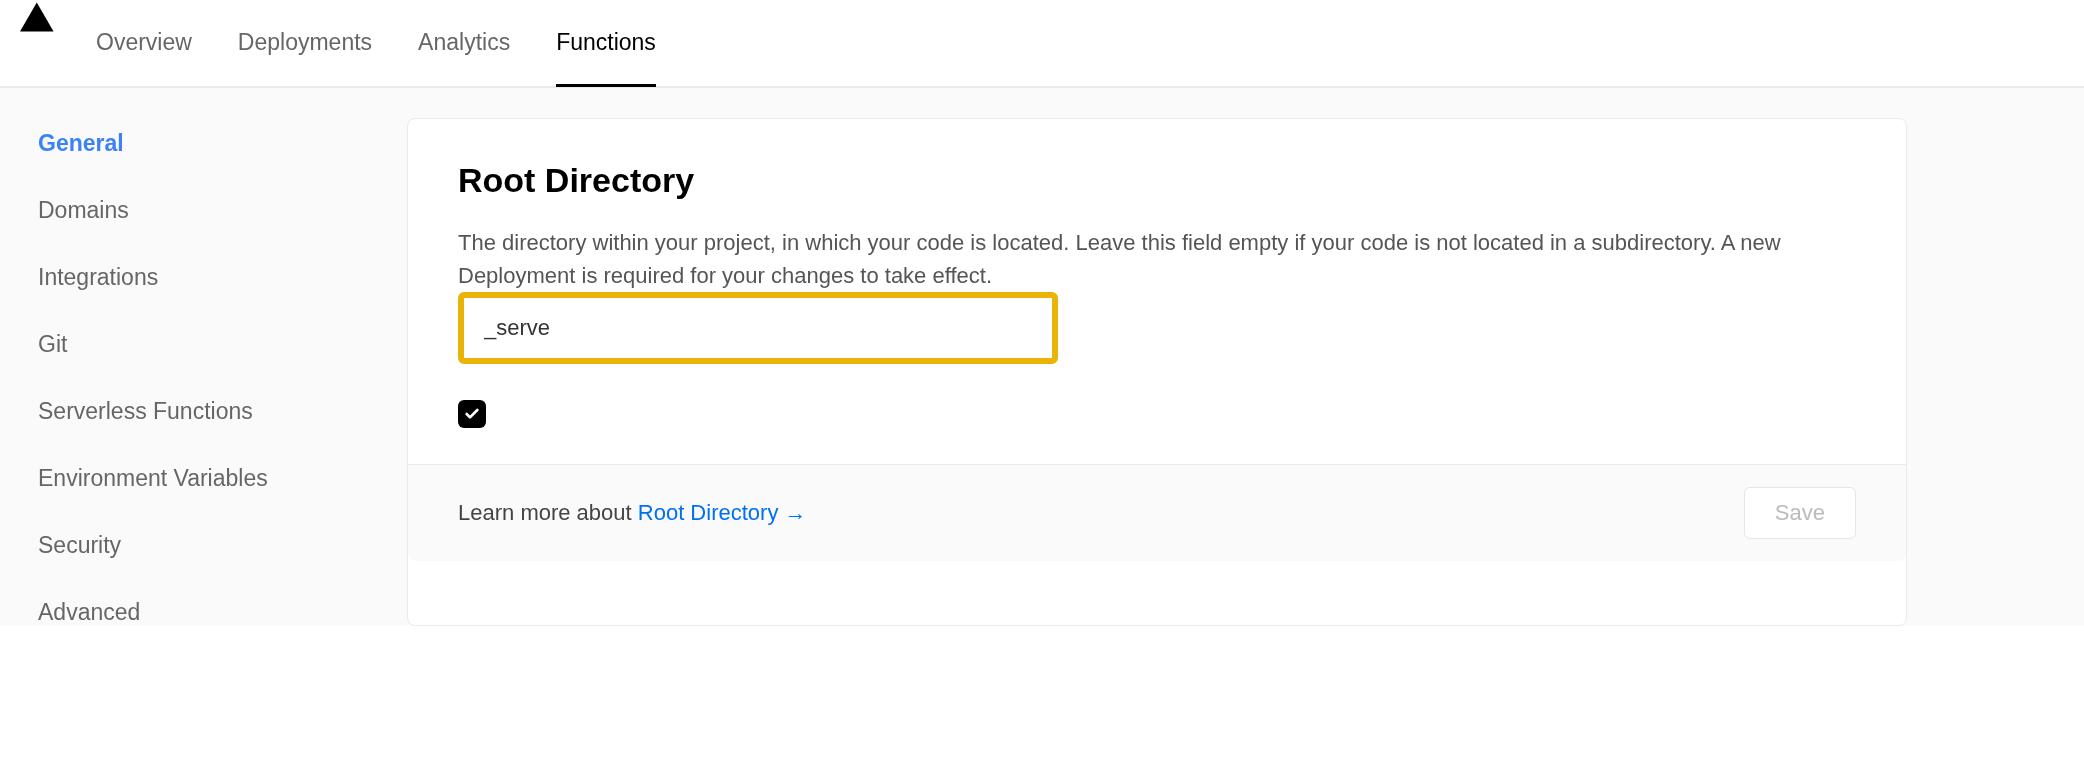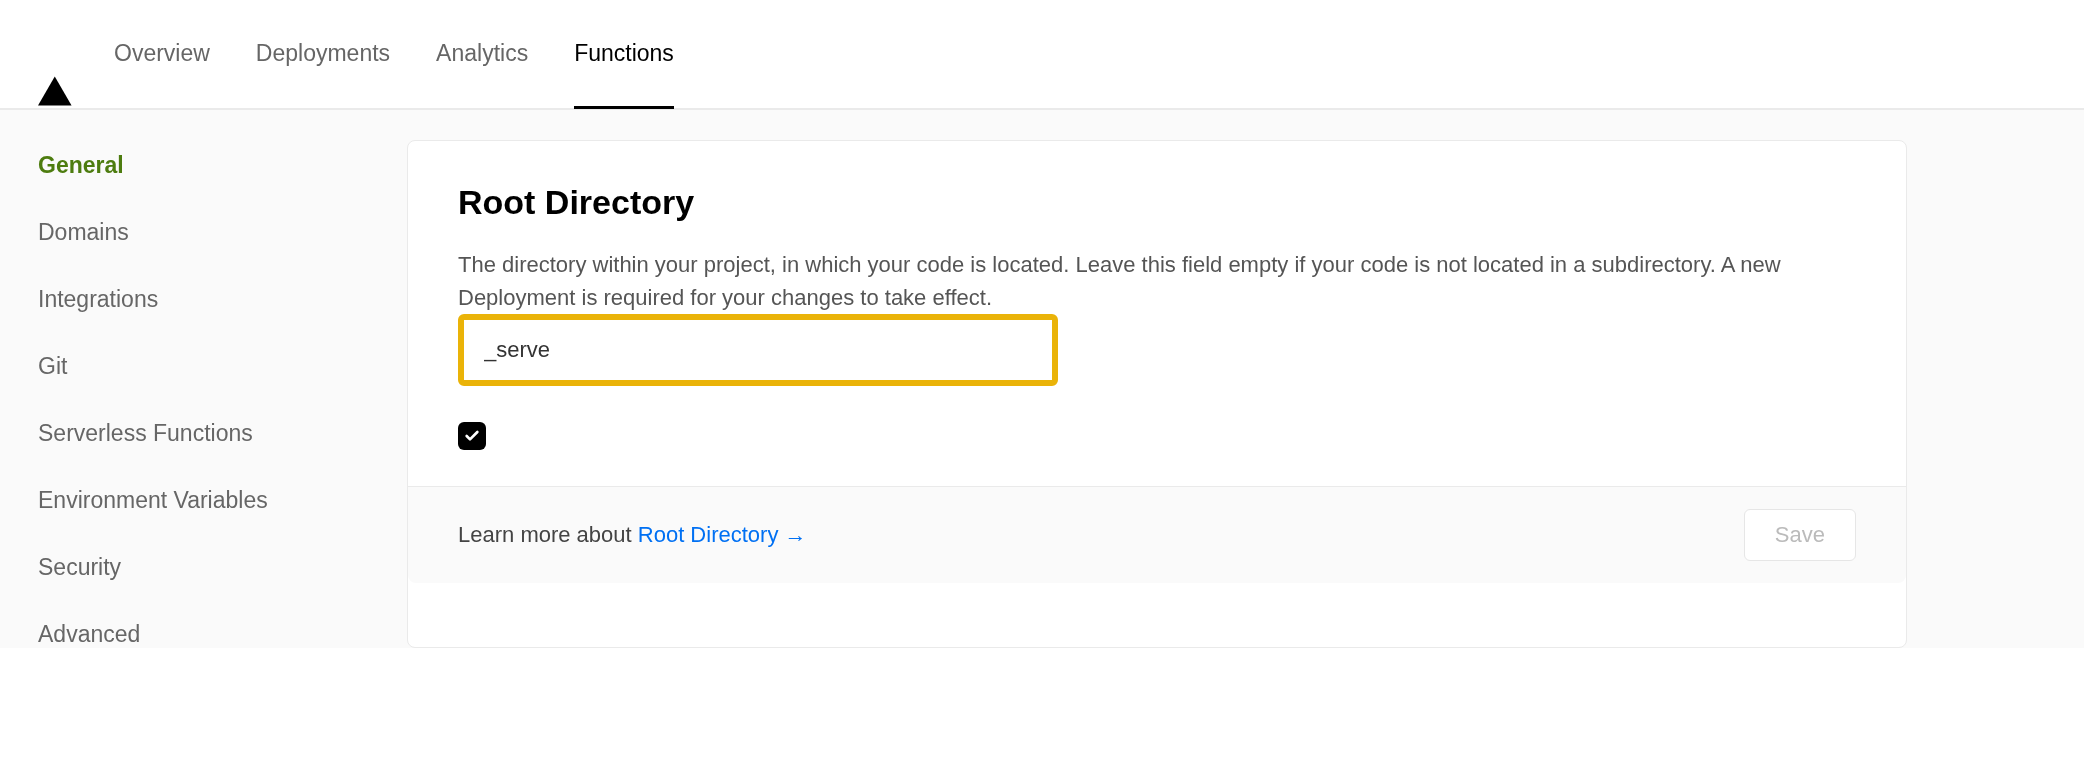--- a/index.html
+++ b/index.html
@@ -8,23 +8,23 @@
     background: #ffffff;
     color: #000000;
     width: 2084px;
     height: 780px;
     overflow: hidden;
   }
 
   
   .topnav {
     display: flex;
-    align-items: flex-end;
-    padding: 0 38px;
-    height: 110px;
+    align-items: flex-start;
+    padding: 0 20px;
+    height: 88px;
     border-bottom: 2px solid #eaeaea;
     background: #ffffff;
   }
   .logo {
     width: 34px;
     height: 34px;
     margin-right: 42px;
     display: flex;
     align-items: center;
     justify-content: center;
@@ -68,21 +68,21 @@
     display: flex;
     flex-direction: column;
     gap: 40px;
   }
   .sidebar-item {
     font-size: 23px;
     color: #666666;
     cursor: pointer;
   }
   .sidebar-item.active {
-    color: #4d7c0f;
+    color: #3b82f6;
     font-weight: 700;
   }
 
   
   .card {
     margin-top: 30px;
     width: 1500px;
     background: #ffffff;
     border: 1px solid #eaeaea;
     border-radius: 8px;

